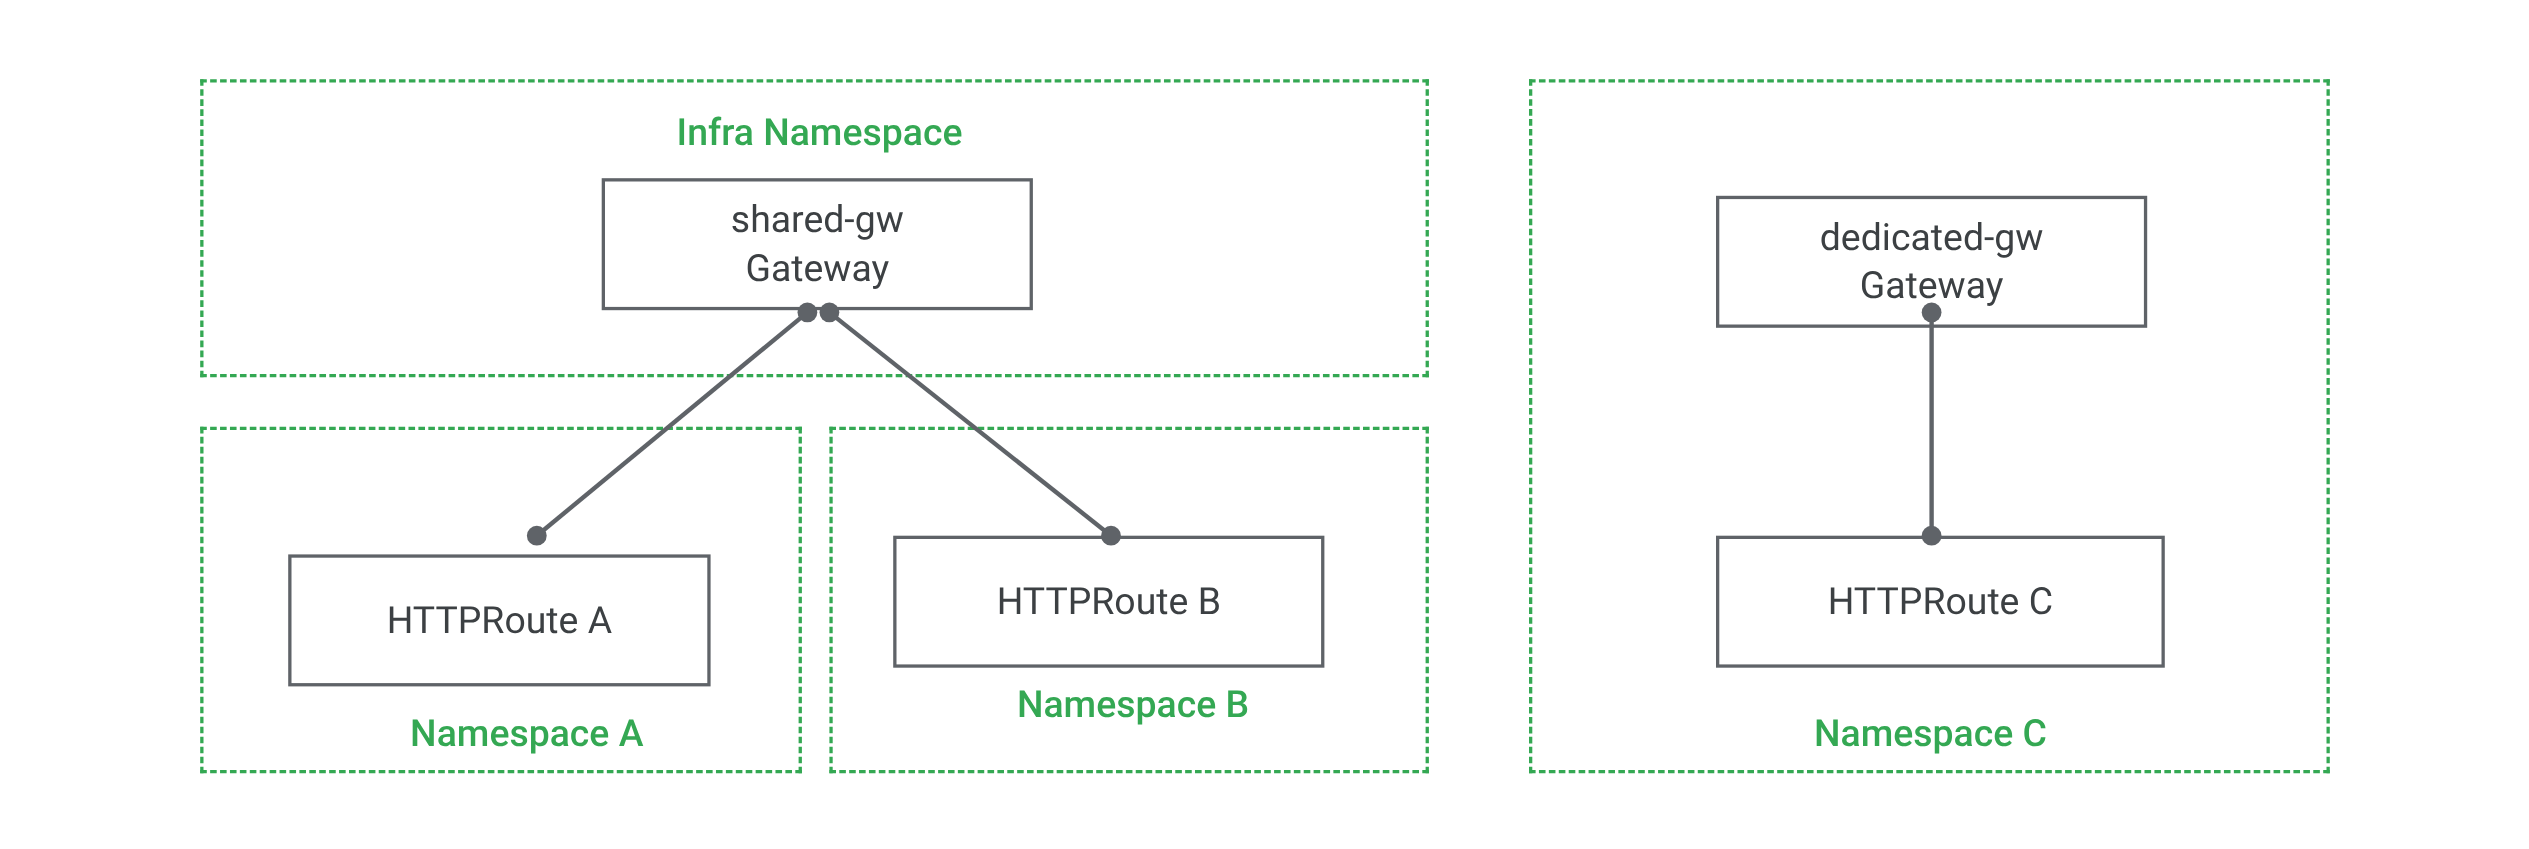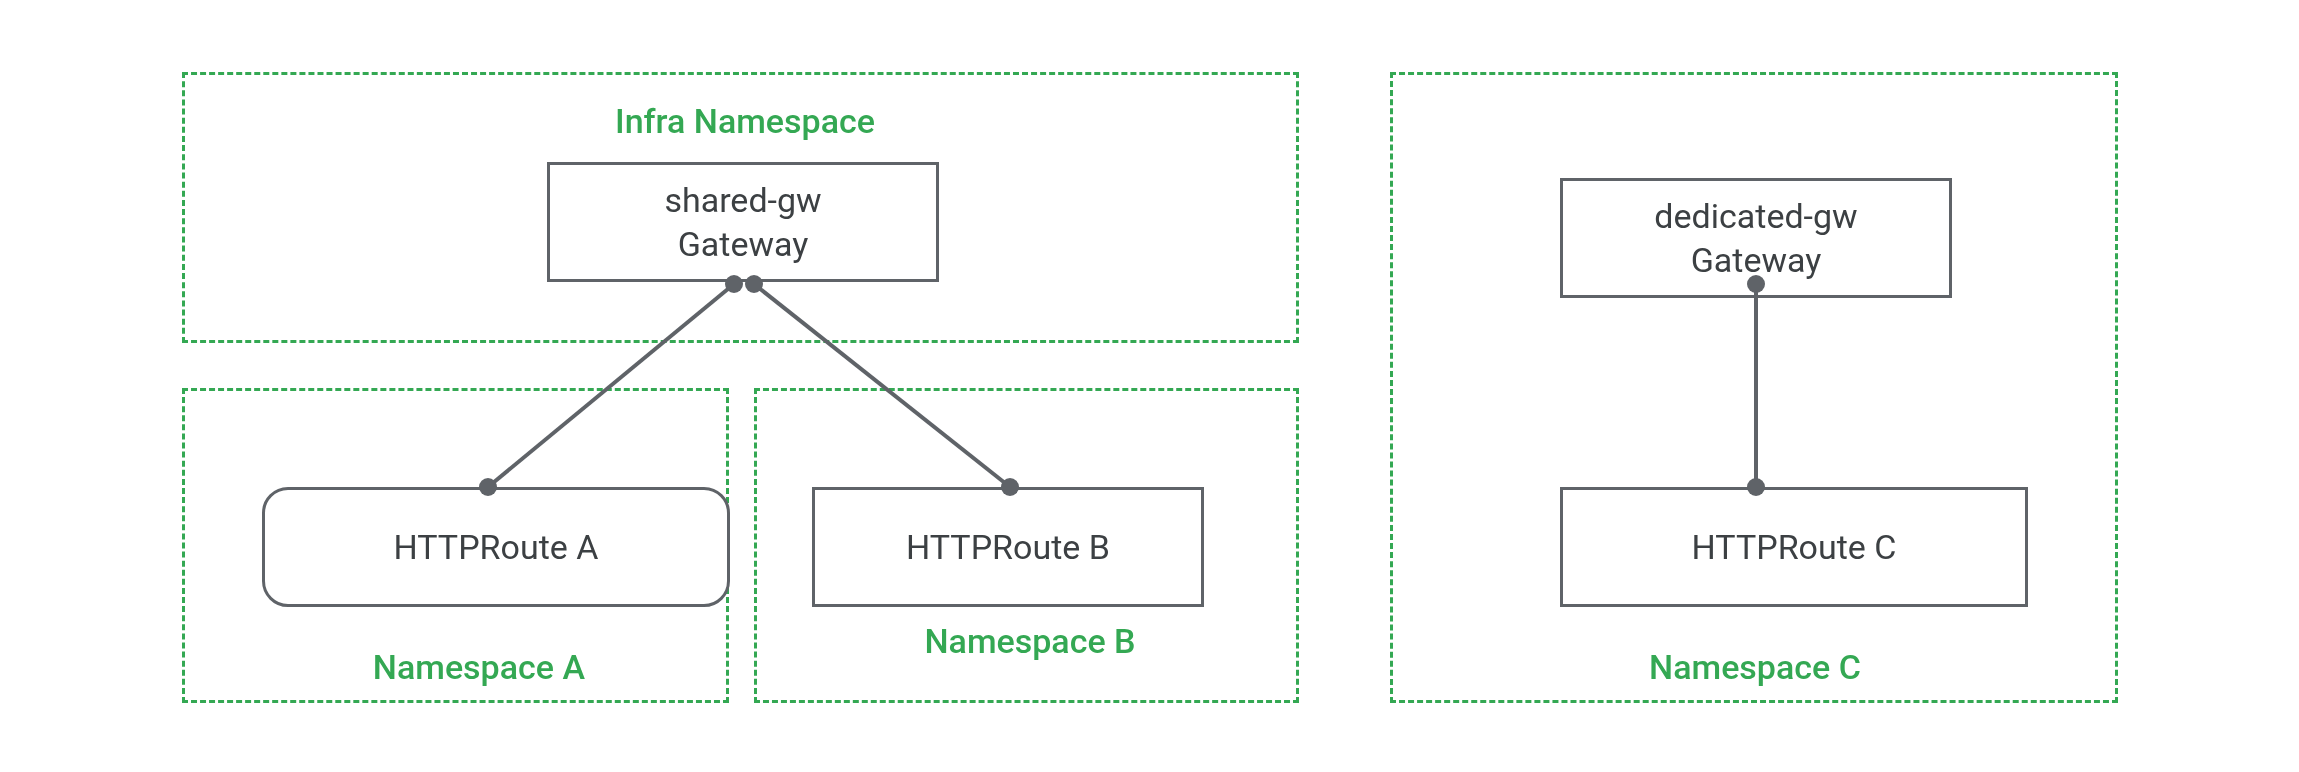--- a/index.html
+++ b/index.html
@@ -78,29 +78,29 @@
 <div class="resource-box" style="left:547px; top:162px; width:392px; height:120px;">
   <div class="resource-text">shared-gw</div>
   <div class="resource-text">Gateway</div>
 </div>
 
 <div class="resource-box" style="left:1560px; top:162px; width:392px; height:120px;margin-top:16px;">
   <div class="resource-text">dedicated-gw</div>
   <div class="resource-text">Gateway</div>
 </div>
 
-<div class="resource-box" style="left:262px; top:487px; width:468px; height:120px;border-radius:26px;">
+<div class="resource-box" style="left:262px; top:504px; width:384px; height:120px;">
   <div class="resource-text">HTTPRoute A</div>
 </div>
 
 <div class="resource-box" style="left:812px; top:487px; width:392px; height:120px;">
   <div class="resource-text">HTTPRoute B</div>
 </div>
 
-<div class="resource-box" style="left:1560px; top:487px; width:468px; height:120px;">
+<div class="resource-box" style="left:1560px; top:487px; width:408px; height:120px;">
   <div class="resource-text">HTTPRoute C</div>
 </div>
 
 <svg class="connectors">
 
   <line class="connector-line" x1="734" y1="284" x2="488" y2="487"></line>
   <circle class="connector-dot" cx="734" cy="284" r="9"></circle>
   <circle class="connector-dot" cx="488" cy="487" r="9"></circle>
 
   <line class="connector-line" x1="754" y1="284" x2="1010" y2="487"></line>

